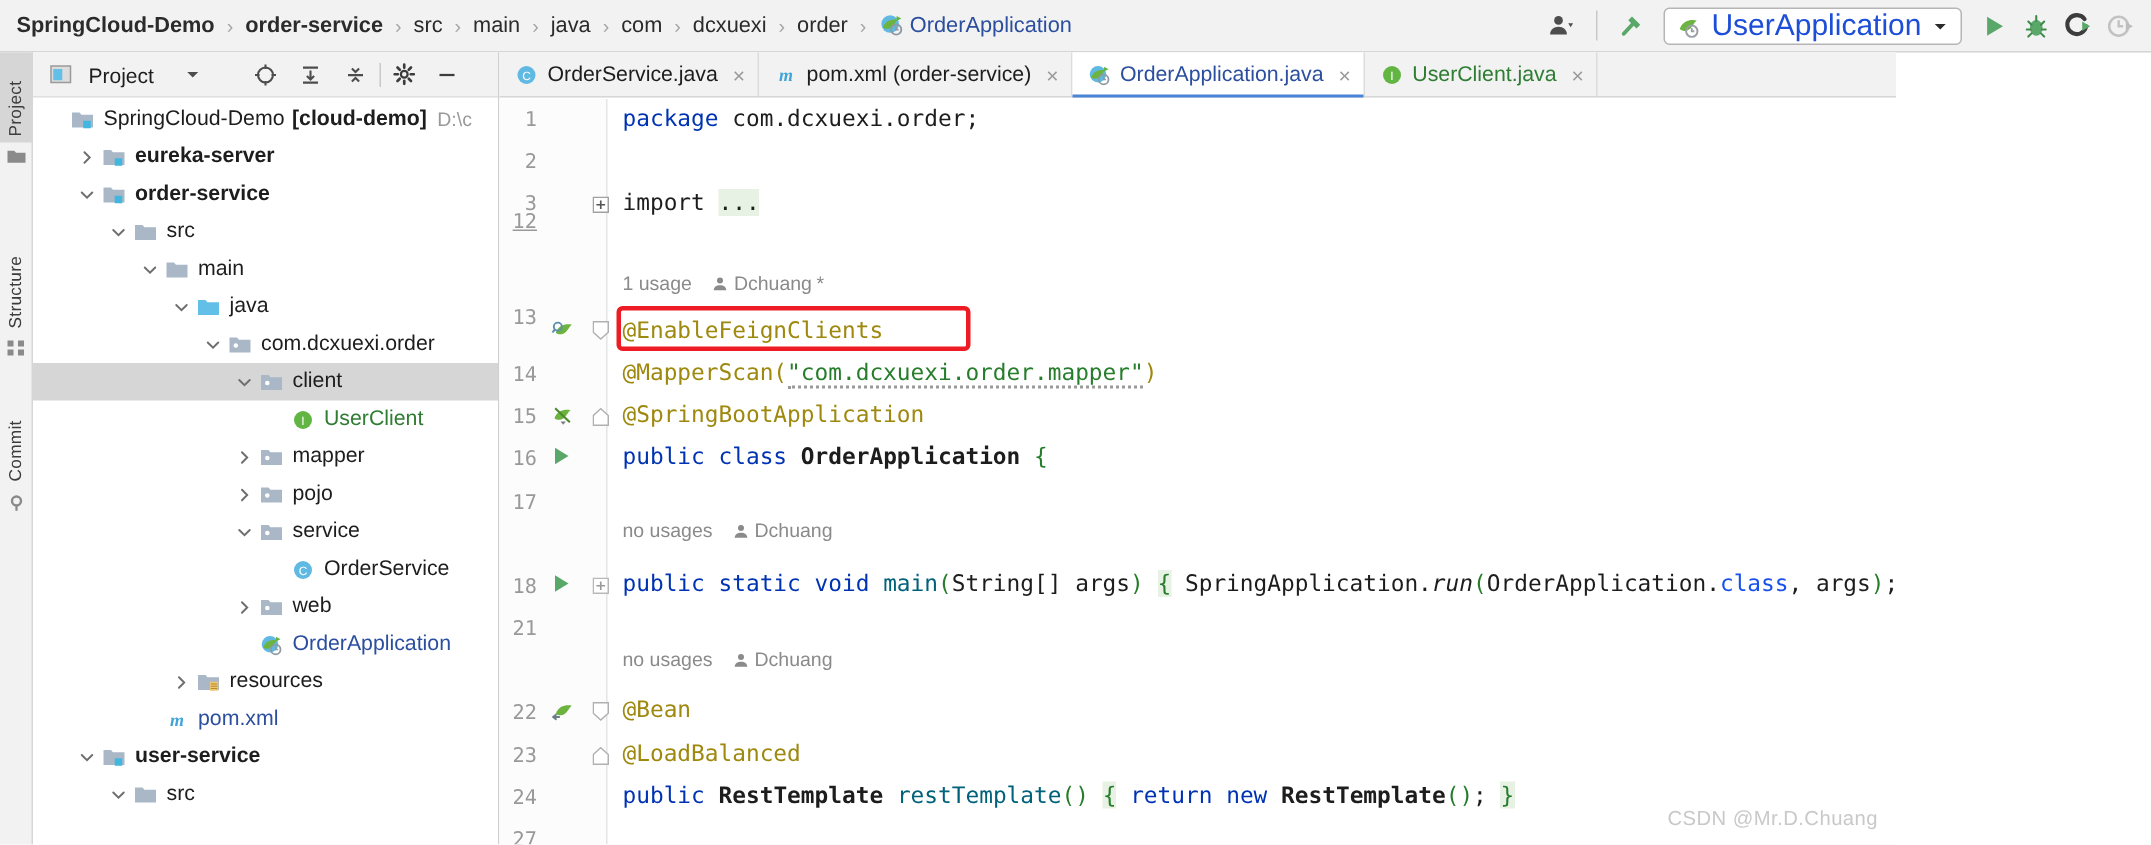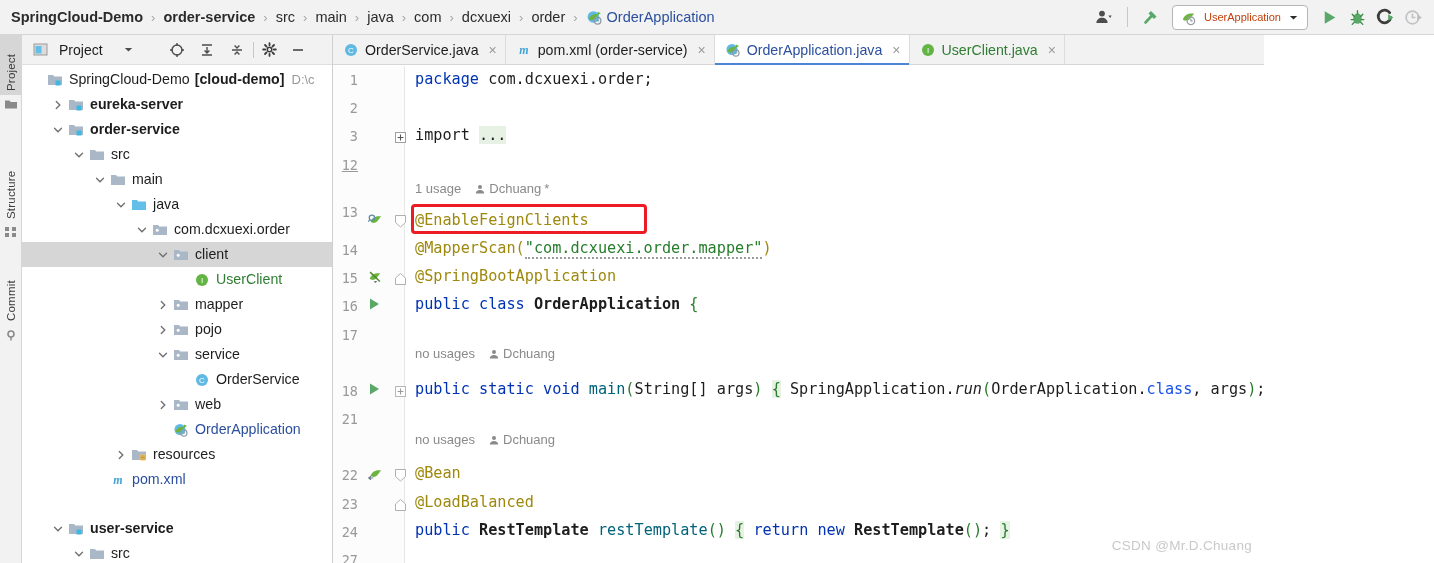--- a/index.html
+++ b/index.html
@@ -37,21 +37,21 @@
   .tb-btn {
     display:flex; align-items:center; justify-content:center;
     width:26px; height:26px; border-radius:3px;
   }
   .runcfg {
     display:flex; align-items:center; gap:7px;
     height:25px; padding:0 8px 0 7px;
     border:1px solid #b5b5b5; border-radius:4px; background:#ffffff;
     margin:0 6px;
   }
-  .runcfg-label { font-size:11px; color:#c2410c; white-space:nowrap; }
+  .runcfg-label { font-size:20px; color:#1d4ed8; white-space:nowrap; }
 
   
   .rail {
     position:absolute; left:0; top:35px; width:22px; height:528px;
     background:#f2f2f2; border-right:1px solid #d6d6d6;
   }
   .rail-item {
     position:absolute; left:0; width:22px;
     writing-mode: vertical-rl; text-orientation: mixed;
     transform: rotate(180deg);
@@ -533,21 +533,21 @@
         </div>
         <div class="trow" style="padding-left: 69px;">
           <span class="arrow"></span>
           <span class="ticon">
             <svg width="16" height="16" viewBox="0 0 16 16">
               <text x="8" y="12" font-size="12" text-anchor="middle" fill="#42a5d8" font-family="Liberation Serif" font-style="italic" font-weight="bold">m</text>
             </svg>
           </span>
           <span class="tlabel blue">pom.xml</span>
         </div>
-        <div class="trow" style="padding-left: 27px; margin-top: 24px;">
+        <div class="trow" style="padding-left: 27px;">
           <span class="arrow">
             <svg width="10" height="10" viewBox="0 0 10 10">
               <path d="M1.5 3.3 L5 6.8 L8.5 3.3" stroke="#6e6e6e" stroke-width="1.3" fill="none" stroke-linecap="round"></path>
             </svg>
           </span>
           <span class="ticon">
             <svg width="16" height="16" viewBox="0 0 16 16">
               <path d="M1 3h5l1.3 1.5H15V13H1z" fill="#a9b7c6"></path>
               <rect x="8.5" y="8.5" width="5" height="5" fill="#40b6e0"></rect>
             </svg>
@@ -607,21 +607,21 @@
           <span class="tabx">×</span>
         </div>
       </div>
 
     <div class="codearea">
       <div class="gutter">
 
         <div class="lnum" style="top:6px;">1</div>
         <div class="lnum" style="top:34px;">2</div>
         <div class="lnum" style="top:62px;">3</div>
-        <div class="lnum" style="top:91px;text-decoration:underline;">12</div>
+        <div class="lnum" style="top:74px;text-decoration:underline;">12</div>
         <div class="lnum" style="top:138px;">13</div>
         <div class="lnum" style="top:176px;">14</div>
         <div class="lnum" style="top:204px;">15</div>
         <div class="lnum" style="top:232px;">16</div>
         <div class="lnum" style="top:261px;">17</div>
         <div class="lnum" style="top:317px;">18</div>
         <div class="lnum" style="top:345px;">21</div>
         <div class="lnum" style="top:401px;">22</div>
         <div class="lnum" style="top:430px;">23</div>
         <div class="lnum" style="top:458px;">24</div>

